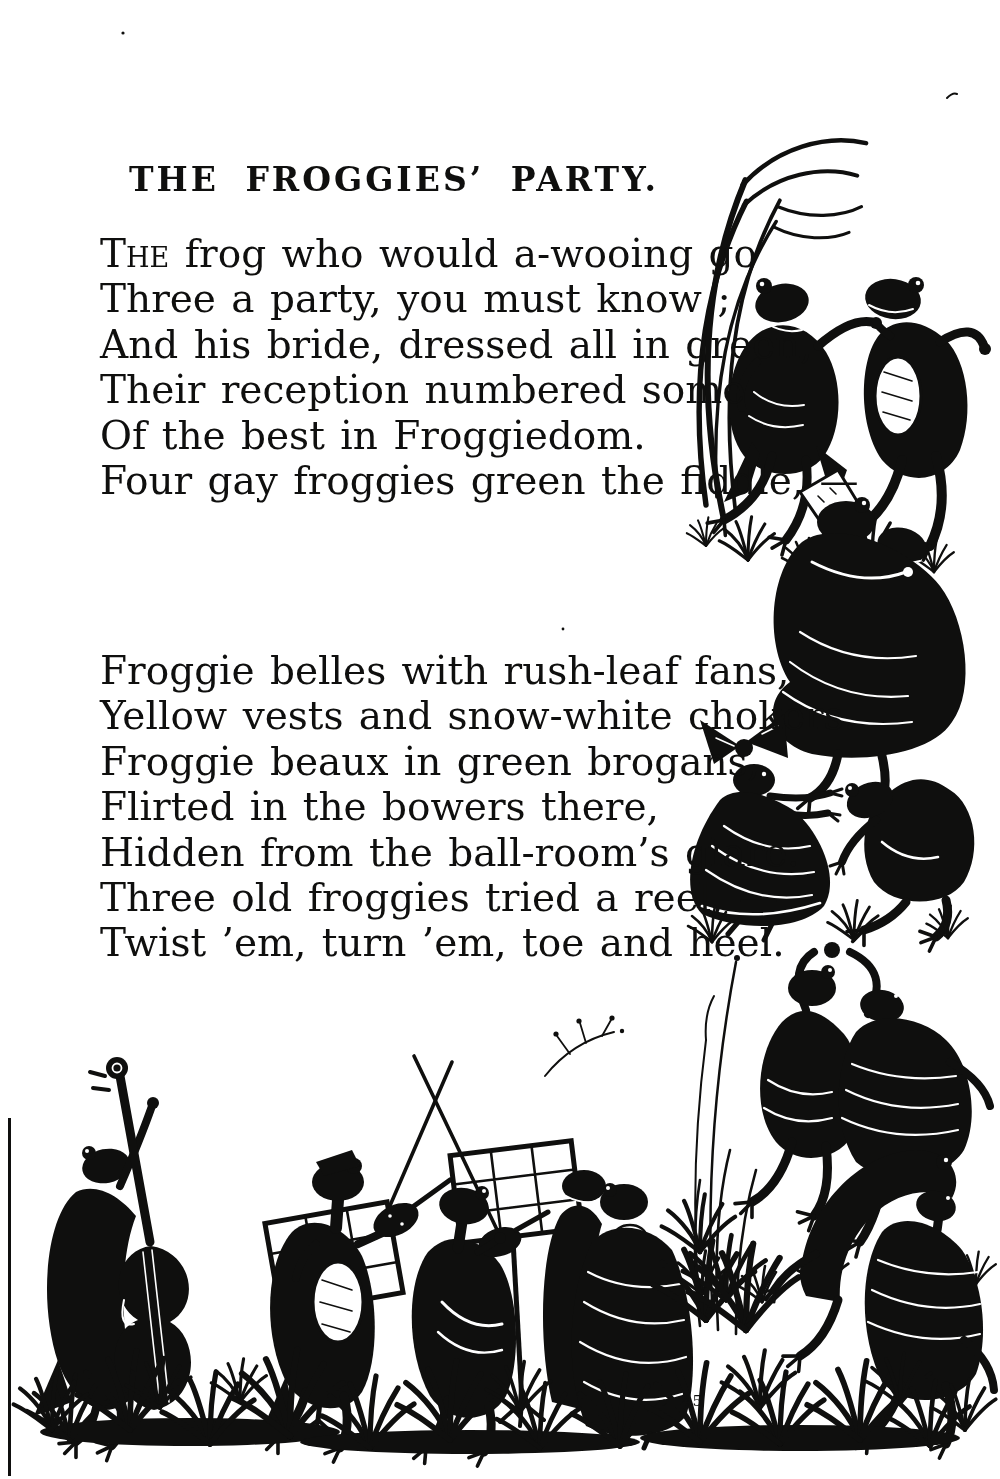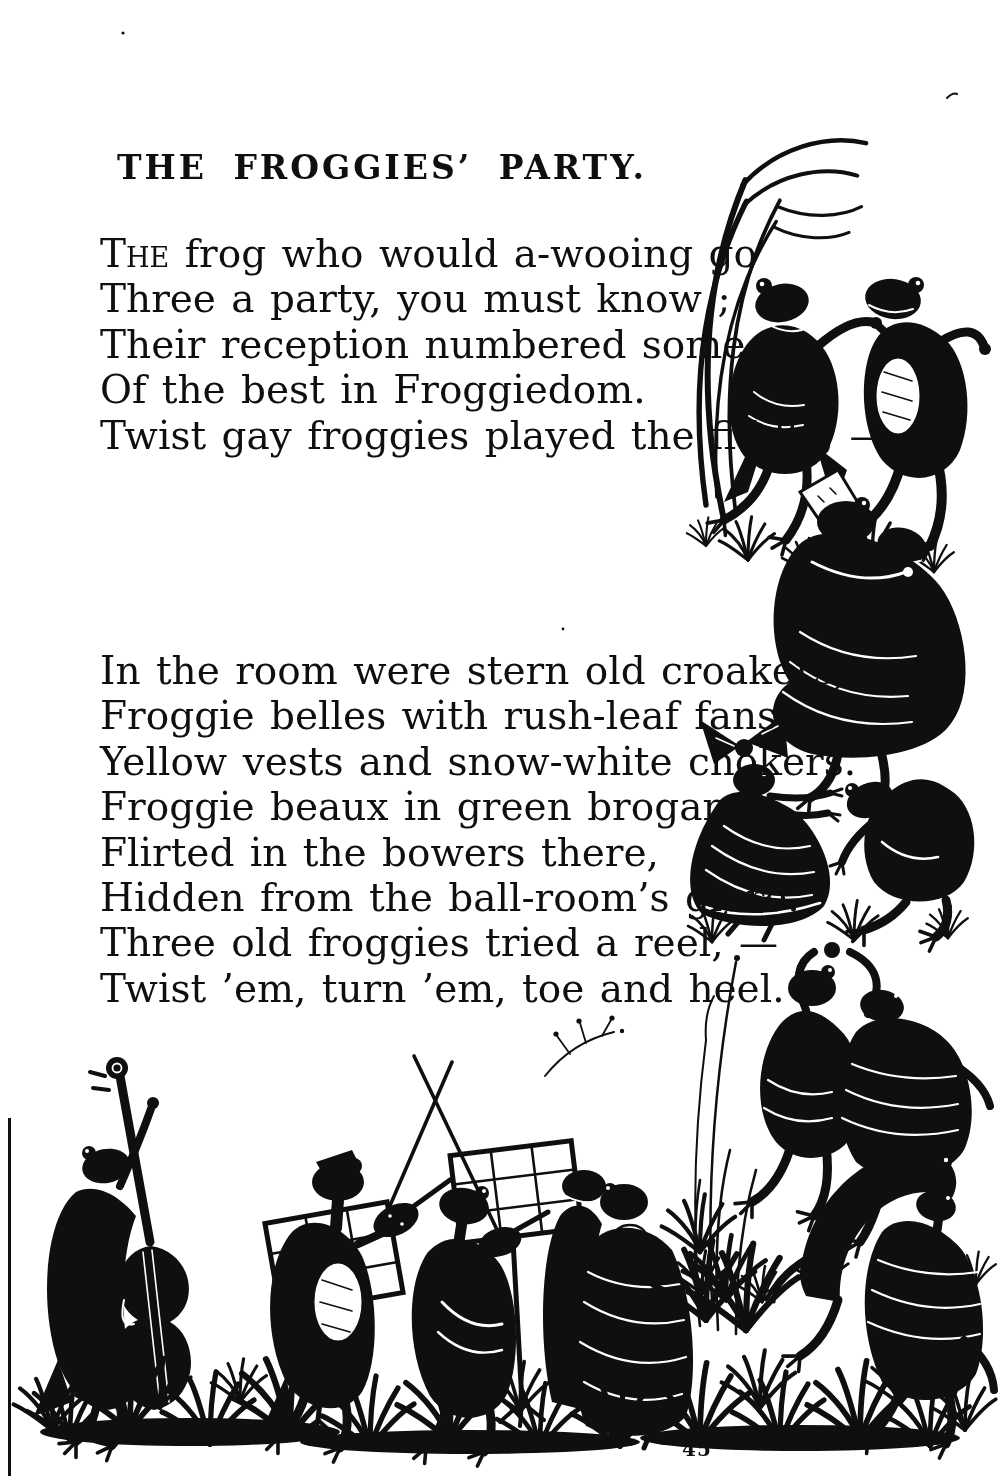--- a/index.html
+++ b/index.html
@@ -2,29 +2,29 @@
 <html><head>
 <meta charset="utf-8">
 <style>
   html,body{margin:0;padding:0;background:#ffffff;}
   .page{
     position:relative;width:1000px;height:1479px;background:#ffffff;
     overflow:hidden;color:#0f0f0e;
     font-family:"DejaVu Serif","Liberation Serif",serif;
   }
   .title{
-    position:absolute;left:113px;top:144px;margin:4px;
+    position:absolute;left:113px;top:144px;margin:16px;
     font-size:33px;font-weight:700;letter-spacing:3px;word-spacing:12px;
     white-space:nowrap;
   }
   .stanza{position:absolute;left:100px;font-size:39px;line-height:45.4px;word-spacing:3px;white-space:nowrap;}
   .s1{top:231px}
   .s2{top:648px}
   .smallcaps{font-variant:small-caps;}
-  .pagenum{position:absolute;left:682px;top:1437px;font-size:20px;font-weight:700;letter-spacing:1px;}
+  .pagenum{position:absolute;left:682px;top:1392px;font-size:15px;font-weight:400;letter-spacing:1px;}
   .rule{position:absolute;left:8px;top:1118px;width:2.5px;height:358px;background:#0f0f0e;}
   .art{position:absolute;left:0;top:0;}
   
   .blob{fill:#0f0f0e;stroke:none;}
   .ln{fill:none;stroke:#0f0f0e;stroke-linecap:round;}
   .wl{fill:none;stroke:#ffffff;stroke-linecap:round;}
   .paper{fill:#ffffff;stroke:#0f0f0e;}
 </style>
 </head>
 <body>
@@ -357,27 +357,27 @@
     </g>
   </svg>
 
   <div class="rule"></div>
 
   <h1 class="title">THE FROGGIES’ PARTY.</h1>
 
   <div class="stanza s1">
     <div class="line"><span class="smallcaps">The</span><span> frog who would a-wooing go</span></div>
     <div class="line">Three a party, you must know ;</div>
+    <div class="line">And his bride, dressed all in green,</div>
     <div class="line">Their reception numbered some</div>
     <div class="line">Of the best in Froggiedom.</div>
-    <div class="line">Twist gay froggies played the fiddle, —</div>
+    <div class="line">Four gay froggies green the fiddle, —</div>
   </div>
 
   <div class="stanza s2">
-    <div class="line">In the room were stern old croakers,</div>
     <div class="line">Froggie belles with rush-leaf fans,</div>
     <div class="line">Yellow vests and snow-white chokers.</div>
     <div class="line">Froggie beaux in green brogans,</div>
     <div class="line">Flirted in the bowers there,</div>
     <div class="line">Hidden from the ball-room’s glare.</div>
     <div class="line">Three old froggies tried a reel, —</div>
     <div class="line">Twist ’em, turn ’em, toe and heel.</div>
   </div>
 
   <div class="pagenum">45</div>

